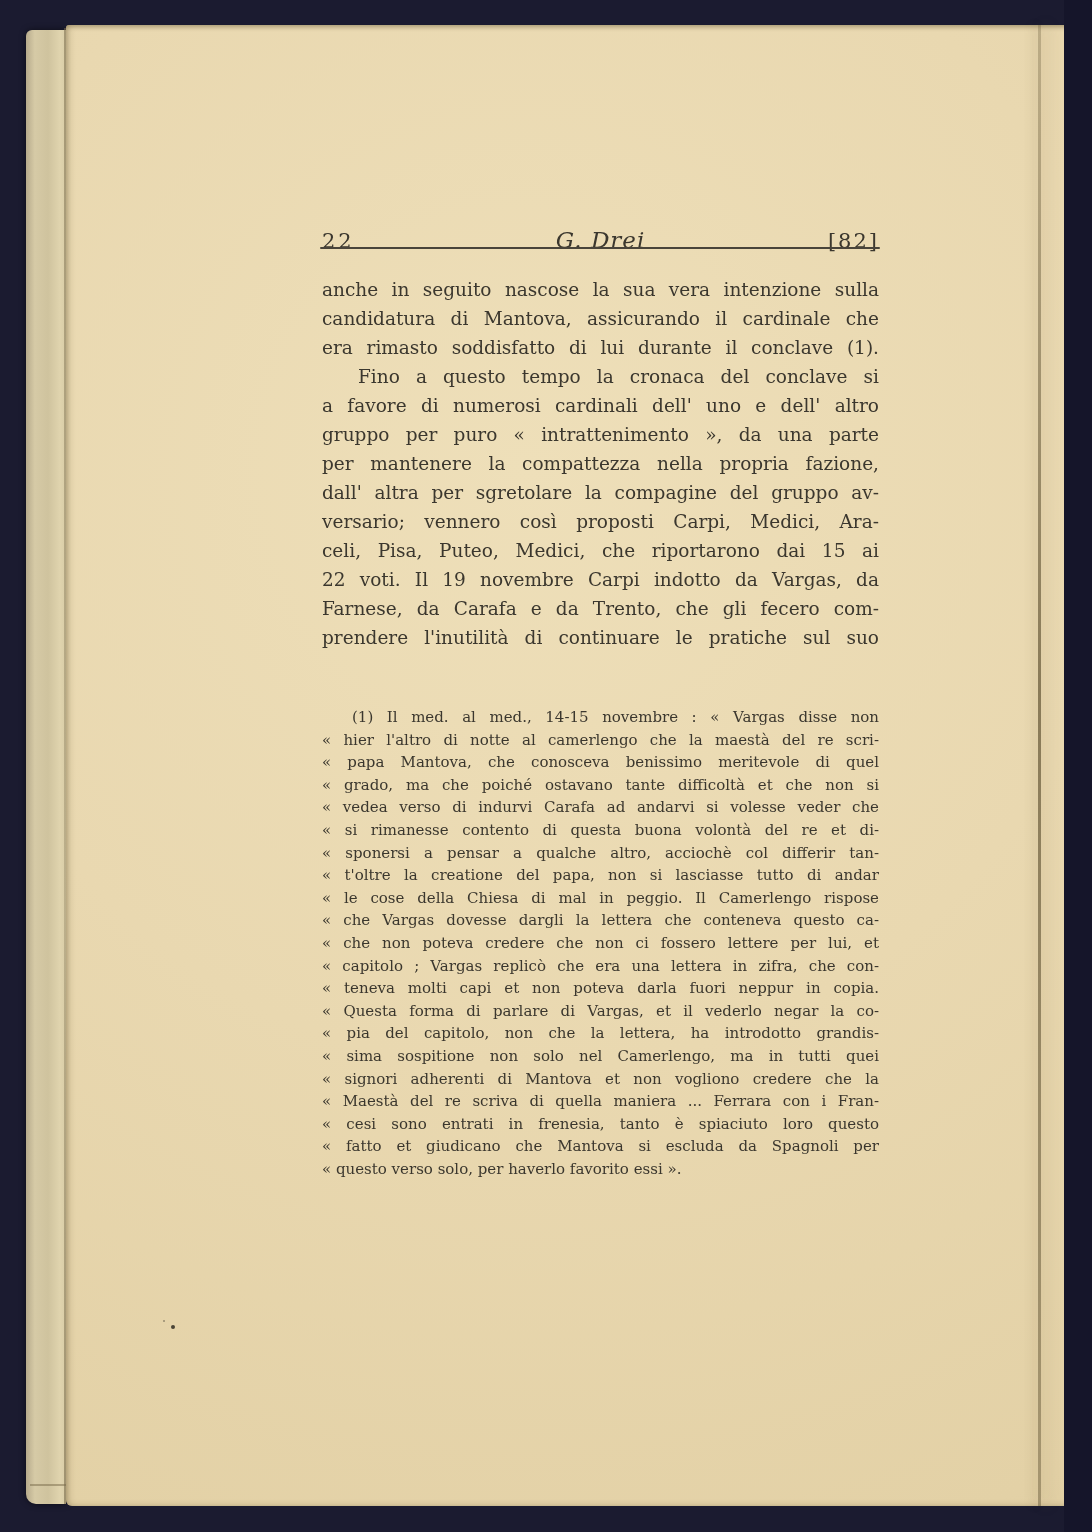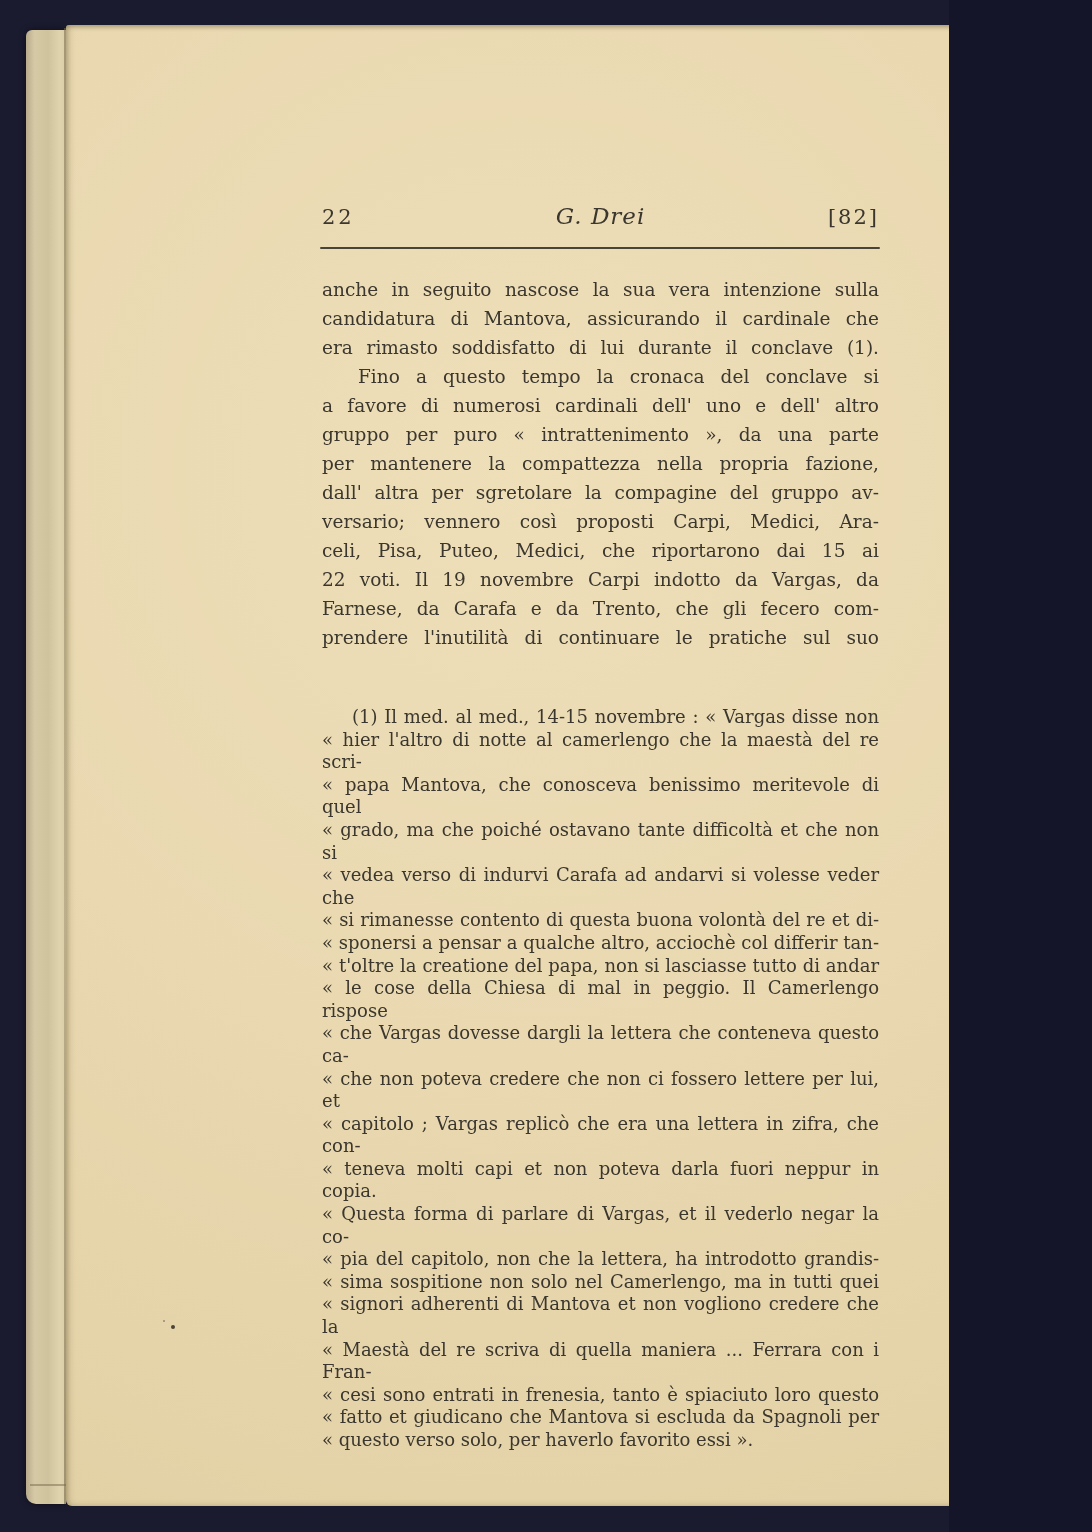--- a/index.html
+++ b/index.html
@@ -1,18 +1,18 @@
 <!DOCTYPE html>
 <html><head>
 <meta charset="utf-8">
 <style>
   html,body{margin:0;padding:0;background:#15152a;}
   .scene{
     position:relative;
-    width:949px;height:1532px;
+    width:1064px;height:1532px;
     background:#1b1b30;
     overflow:hidden;
     font-family:"DejaVu Serif","Liberation Serif",serif;
   }
   
   .edge-stack{
     position:absolute;left:26px;top:30px;width:40px;height:1474px;
     background:linear-gradient(90deg,#b7ab8c 0%,#d6caa6 22%,#cfc39e 55%,#e0d4ae 85%,#d8cca6 100%);
     border-radius:6px 0 0 10px;
     box-shadow:0 0 6px rgba(0,0,0,.55);
@@ -42,28 +42,28 @@
   .speck{position:absolute;border-radius:50%;background:#4a4436;}
 
   
   .text-col{position:absolute;left:322px;width:557px;color:#3b372e;}
   .header-row{
     top:203px;display:flex;align-items:baseline;
     font-size:21px;
   }
   .header-row .cell{flex:1;}
   .pageno{letter-spacing:3px;text-align:left;}
-  .runtitle{text-align:center;font-style:italic;font-size:23px;letter-spacing:1px;}
+  .runtitle{text-align:center;font-style:italic;font-size:23px;letter-spacing:1px;margin-top:24px;}
   .folio{text-align:right;letter-spacing:2px;}
   .rule{
     position:absolute;left:320px;top:247px;width:560px;height:2px;
     background:#49443a;border-radius:1px;
   }
   .bodytext{top:275px;font-size:18.5px;line-height:29px;}
-  .footnote{top:706px;font-size:18px;line-height:22.6px;}
+  .footnote{top:706px;font-size:15px;line-height:22.6px;}
   .line{white-space:normal;}
   .line.j{text-align:justify;text-align-last:justify;}
   .line.indent{text-indent:36px;}
   .footnote .line.indent{text-indent:30px;}
 </style>
 </head>
 <body>
 
 <div class="scene">
 

